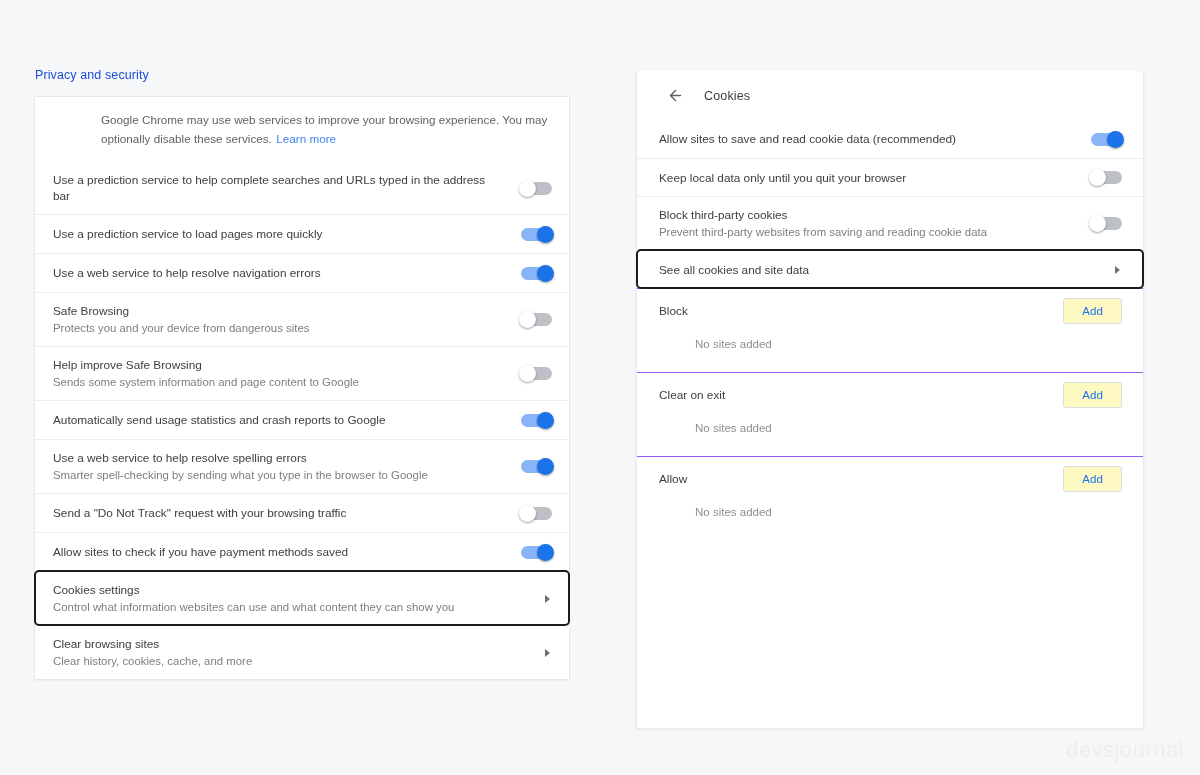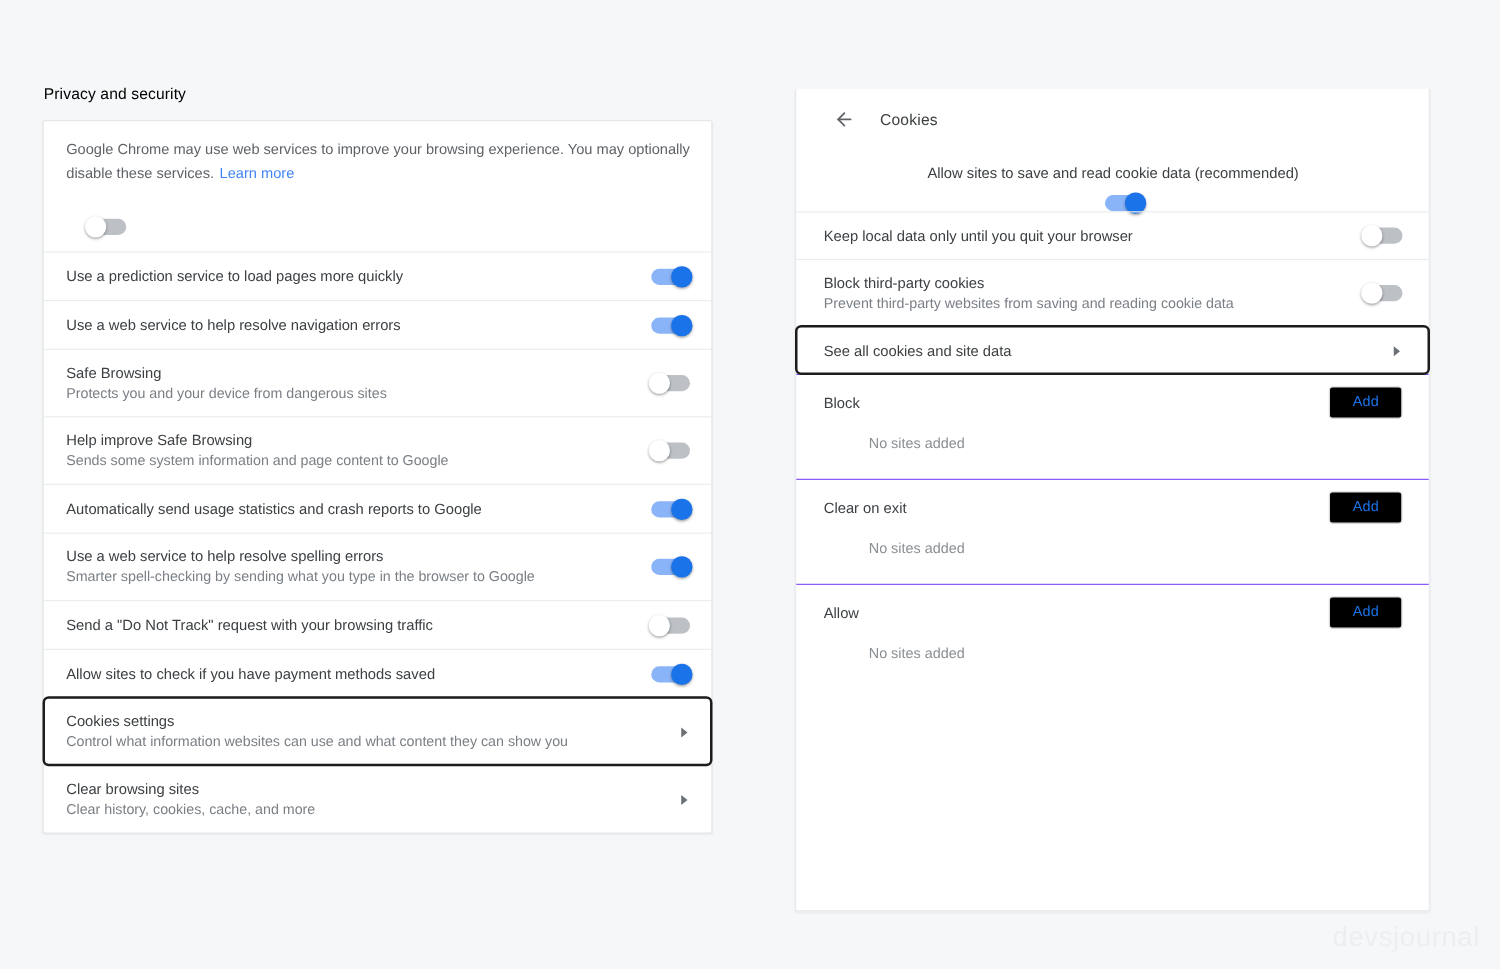--- a/index.html
+++ b/index.html
@@ -19,21 +19,21 @@
 
   
   .left-col {
     position: absolute;
     left: 34px;
     top: 68px;
     width: 536px;
   }
   .section-title {
     font-size: 12.5px;
-    color: #000000;
+    color: #1d4ed8;
     letter-spacing: .1px;
     margin-bottom: 14px;
     padding-left: 1px;
   }
   .card {
     background: #ffffff;
     border: 1px solid #e4e6e8;
     border-radius: 2px;
     box-shadow: 0 1px 1px rgba(60,64,67,.06);
   }
@@ -67,21 +67,21 @@
   }
   .row-ctl {
     flex: 0 0 auto;
     margin-left: 14px;
     display: flex;
     align-items: center;
     justify-content: flex-end;
     min-width: 34px;
   }
 
-  .intro-row .row-text { padding: 13px 0 14px 0; }
+  .intro-row .row-text { padding: 13px 0 14px 0; margin-left: 48px; }
   .intro-text {
     font-size: 11.7px;
     line-height: 19px;
     color: #5f6368;
   }
   .link {
     color: #4285f4;
     text-decoration: none;
     cursor: pointer;
   }
@@ -165,40 +165,40 @@
   .rp-body { padding: 0; }
   .rp-row {
     display: flex;
     align-items: center;
     padding: 0 21px 0 22px;
     border-top: 1px solid #ecedee;
     min-height: 38px;
     box-sizing: border-box;
     position: relative;
   }
-  .rp-row.no-border { border-top: none; flex-direction: column; }
+  .rp-row.no-border { border-top: none; }
 
   .exception-head {
     display: flex;
     align-items: center;
     padding: 0 21px 0 22px;
     min-height: 44px;
     box-sizing: border-box;
     border-top: 1px solid #8b5cf6;
   }
   .exc-label {
     flex: 1 1 auto;
     font-size: 11.8px;
     color: #3c4043;
   }
   .add-btn {
     flex: 0 0 auto;
     font-size: 11.5px;
     color: #1a73e8;
-    background: #000000;
+    background: #fef9c3;
     border: 1px solid #dadce0;
     border-radius: 3px;
     padding: 6px 18px;
     cursor: pointer;
     font-family: "Liberation Sans", sans-serif;
     letter-spacing: .1px;
   }
   .no-sites {
     font-size: 11.5px;
     color: #8a8f94;
@@ -226,20 +226,23 @@
 
     <div class="row intro-row">
       <div class="row-text">
         <span class="intro-text">Google Chrome may use web services to improve your browsing experience. You may optionally disable these services.</span>
         <a class="intro-text link">Learn more</a>
       </div>
     </div>
 
     <div id="left-rows">
         <div class="row">
+          <div class="row-text">
+            <div class="row-title">Use a prediction service to help complete searches and URLs typed in the address bar</div>
+          </div>
           <div class="row-ctl">
             <div class="toggle off">
               <div class="knob"></div>
             </div>
           </div>
         </div>
         <div class="row">
           <div class="row-text">
             <div class="row-title">Use a prediction service to load pages more quickly</div>
           </div>

